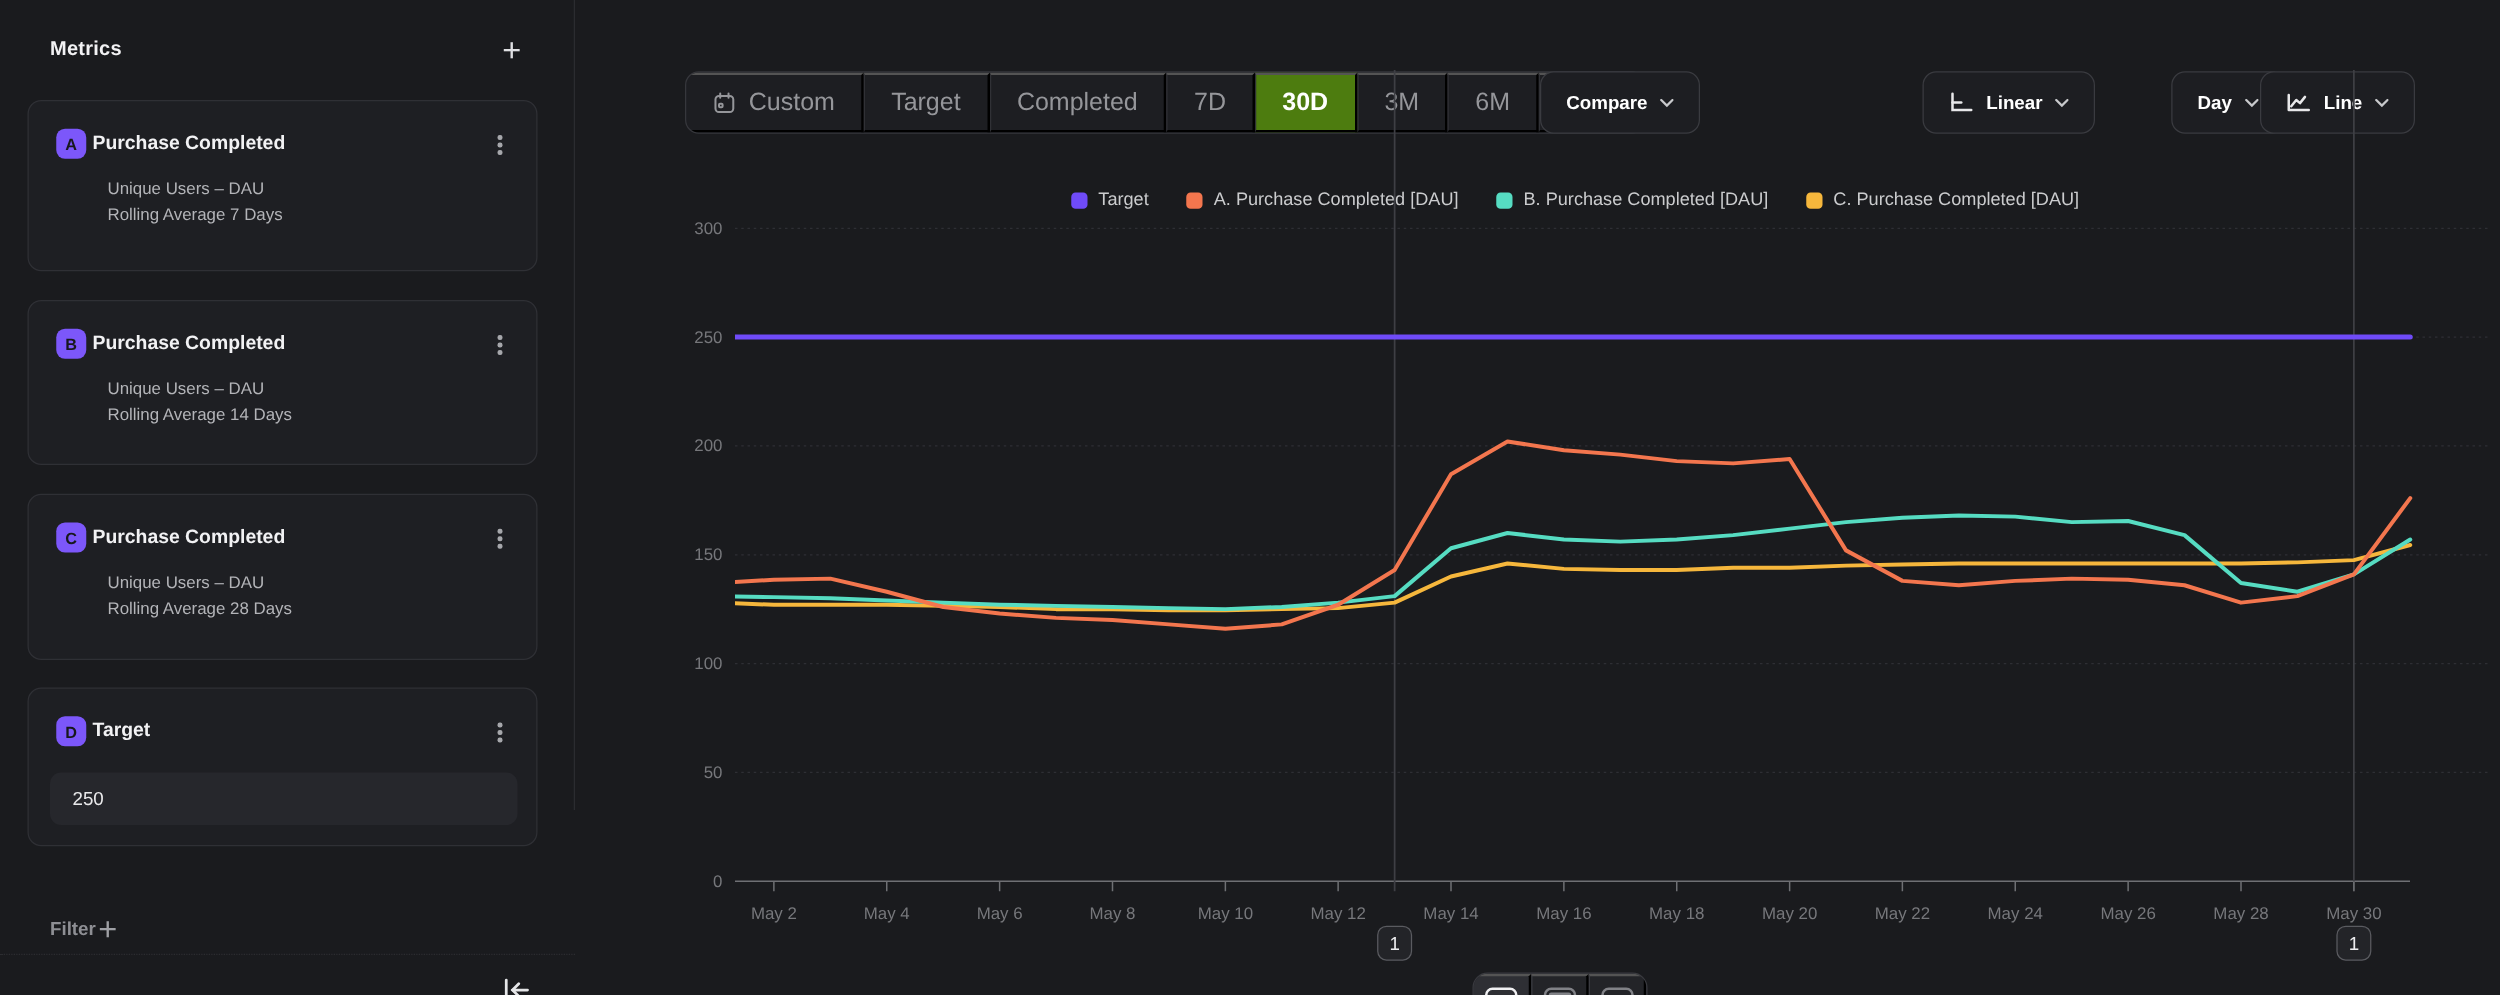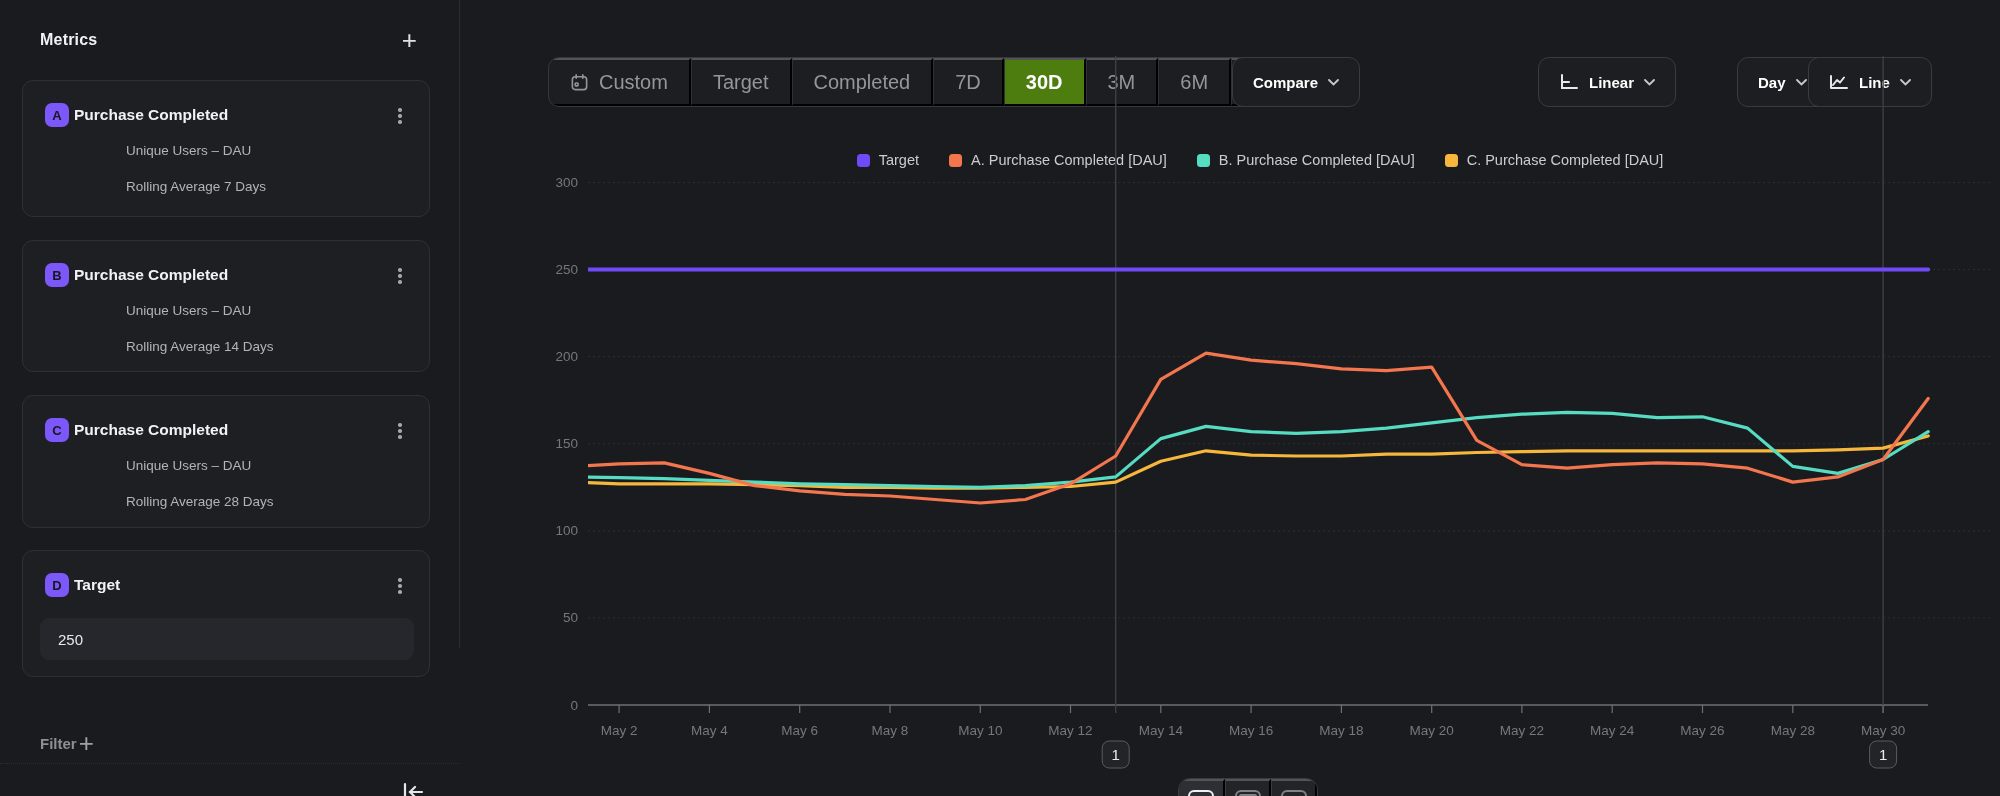--- a/index.html
+++ b/index.html
@@ -11,22 +11,22 @@
   .sidebar { position:relative; width:460px; height:648px; border-right:1px solid #2b2c30; flex:0 0 460px; }
   .sidebar-header { position:absolute; top:24px; left:40px; right:40px; height:32px; display:flex; align-items:center; justify-content:space-between; }
   .sidebar-title { font-size:16px; font-weight:700; color:#f2f2f4; letter-spacing:.2px; }
   .plus-btn { background:none; border:none; color:#dfe0e3; font-size:26px; font-weight:300; line-height:1; cursor:pointer; padding:0 2px; }
   .metric-card { position:absolute; left:22px; width:408px; background:#1e1f23; border:1px solid #2f3035; border-radius:11px; }
   .card-row { position:absolute; top:22px; left:22px; right:16px; display:flex; align-items:center; }
   .badge { width:24px; height:24px; border-radius:7px; background:#7c57fa; color:#17181c; font-size:13px; font-weight:700; display:flex; align-items:center; justify-content:center; flex:0 0 24px; }
   .card-title { margin-left:5px; font-size:15.5px; font-weight:700; color:#f2f2f4; }
   .kebab { position:absolute; right:2px; top:2px; width:22px; height:22px; display:flex; flex-direction:column; align-items:center; justify-content:center; gap:2.5px; background:none; border:none; cursor:pointer; }
   .kebab i { width:3.5px; height:3.5px; border-radius:50%; background:#a6a7ab; display:block; }
-  .card-sub { position:absolute; left:63px; font-size:13.5px; color:#b3b4b8;margin-left:40px; }
-  .sub1 { top:62px; } .sub2 { top:98px; }
+  .card-sub { position:absolute; left:63px; font-size:13.5px; color:#b3b4b8; }
+  .sub1 { top:62px; } .sub2 { top:83px; }
   .target-input { position:absolute; left:17px; top:67px; width:374px; height:42px; background:#26272c; border:none; border-radius:9px; color:#e9e9eb; font-size:15px; padding:0 18px; font-family:"Liberation Sans", sans-serif; }
   .filter-row { position:absolute; top:728px; left:40px; right:40px; height:30px; display:flex; align-items:center; justify-content:flex-start; }
   .filter-label { font-size:15px; font-weight:700; color:#8e8f94; }
   .sidebar-divider { position:absolute; top:763px; left:0; width:460px; border-top:1px dotted #2c2d31; }
   .collapse-btn { position:absolute; top:779px; left:400px; background:none; border:none; cursor:pointer; color:#e5e6e8; }
 
   
   .main { position:relative; flex:1; height:796px; }
 
   

